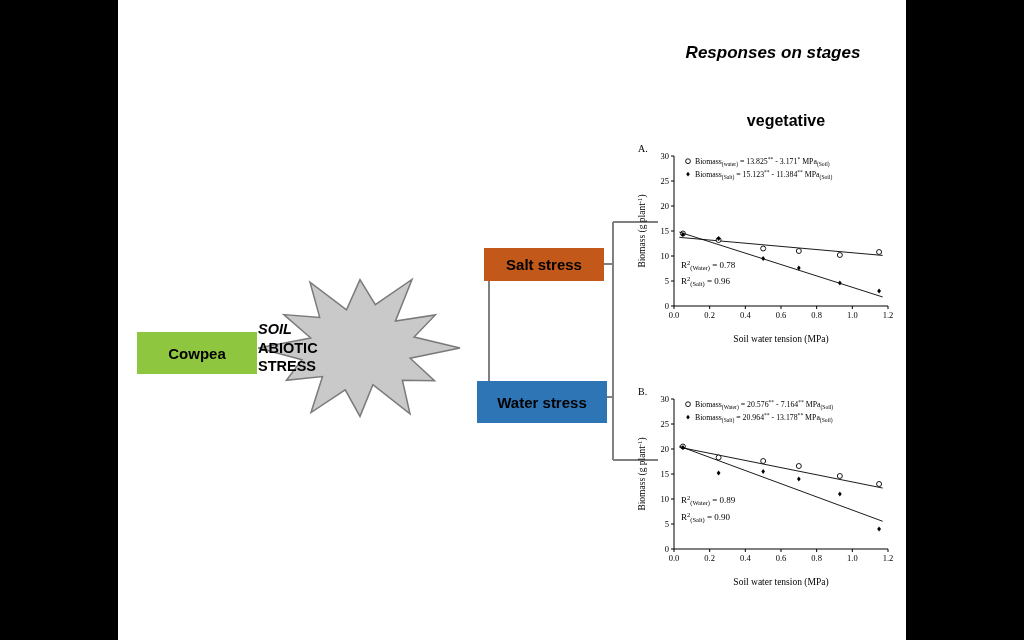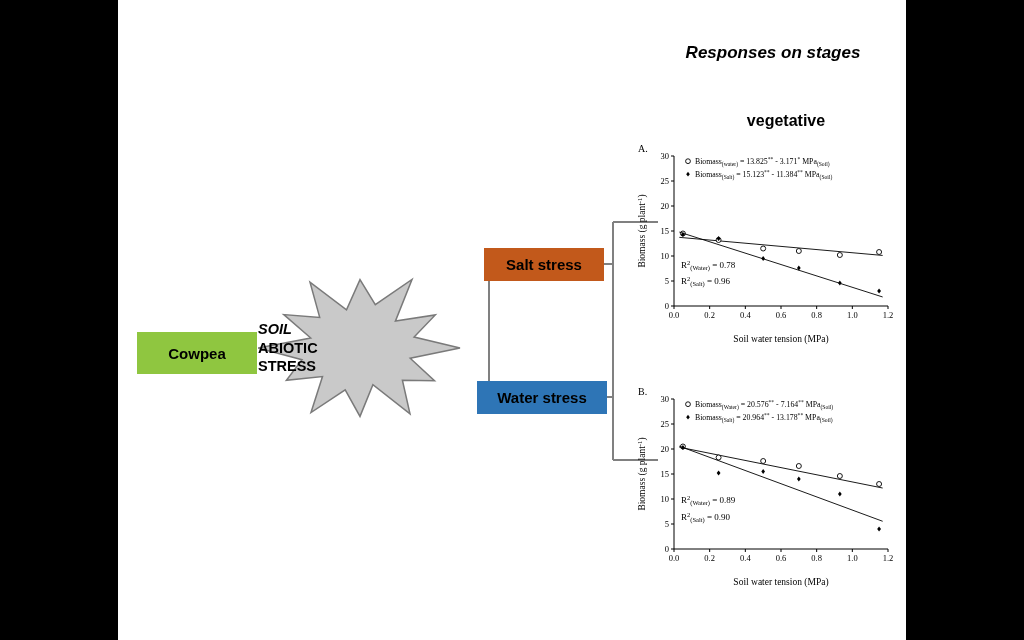--- a/index.html
+++ b/index.html
@@ -5,21 +5,21 @@
   html,body{margin:0;padding:0;background:#000;}
   #canvas{position:relative;width:1024px;height:640px;background:#fff;overflow:hidden;
           font-family:"Liberation Sans",sans-serif;color:#000;}
   .bar{position:absolute;top:0;height:640px;background:#000;}
   #bar-left{left:0;width:118px;}
   #bar-right{left:906px;width:118px;}
   .box{position:absolute;display:flex;align-items:center;justify-content:center;
        font-weight:bold;font-size:15px;color:#000;}
   #cowpea{left:137px;top:332px;width:120px;height:42px;}
   #salt{left:484px;top:248px;width:120px;height:33px;}
-  #water{left:477px;top:381px;width:130px;height:33px;}
+  #water{left:477px;top:381px;width:130px;height:42px;}
   #burst-svg{position:absolute;left:258px;top:268px;}
   #burst-text{position:absolute;left:258px;top:268px;width:205px;height:160px;
               display:flex;flex-direction:column;justify-content:center;
               font-weight:bold;font-size:14.5px;line-height:1.3;}
   #burst-text .it{font-style:italic;}
   #responses-title{position:absolute;left:640px;top:43px;width:266px;text-align:center;
                    font-size:17px;font-weight:bold;font-style:italic;}
   .stage-h{position:absolute;text-align:center;font-weight:bold;font-size:16px;}
   #veg-h{left:666px;top:112px;width:240px;}
   #flo-h{left:676px;top:356px;width:240px;}

